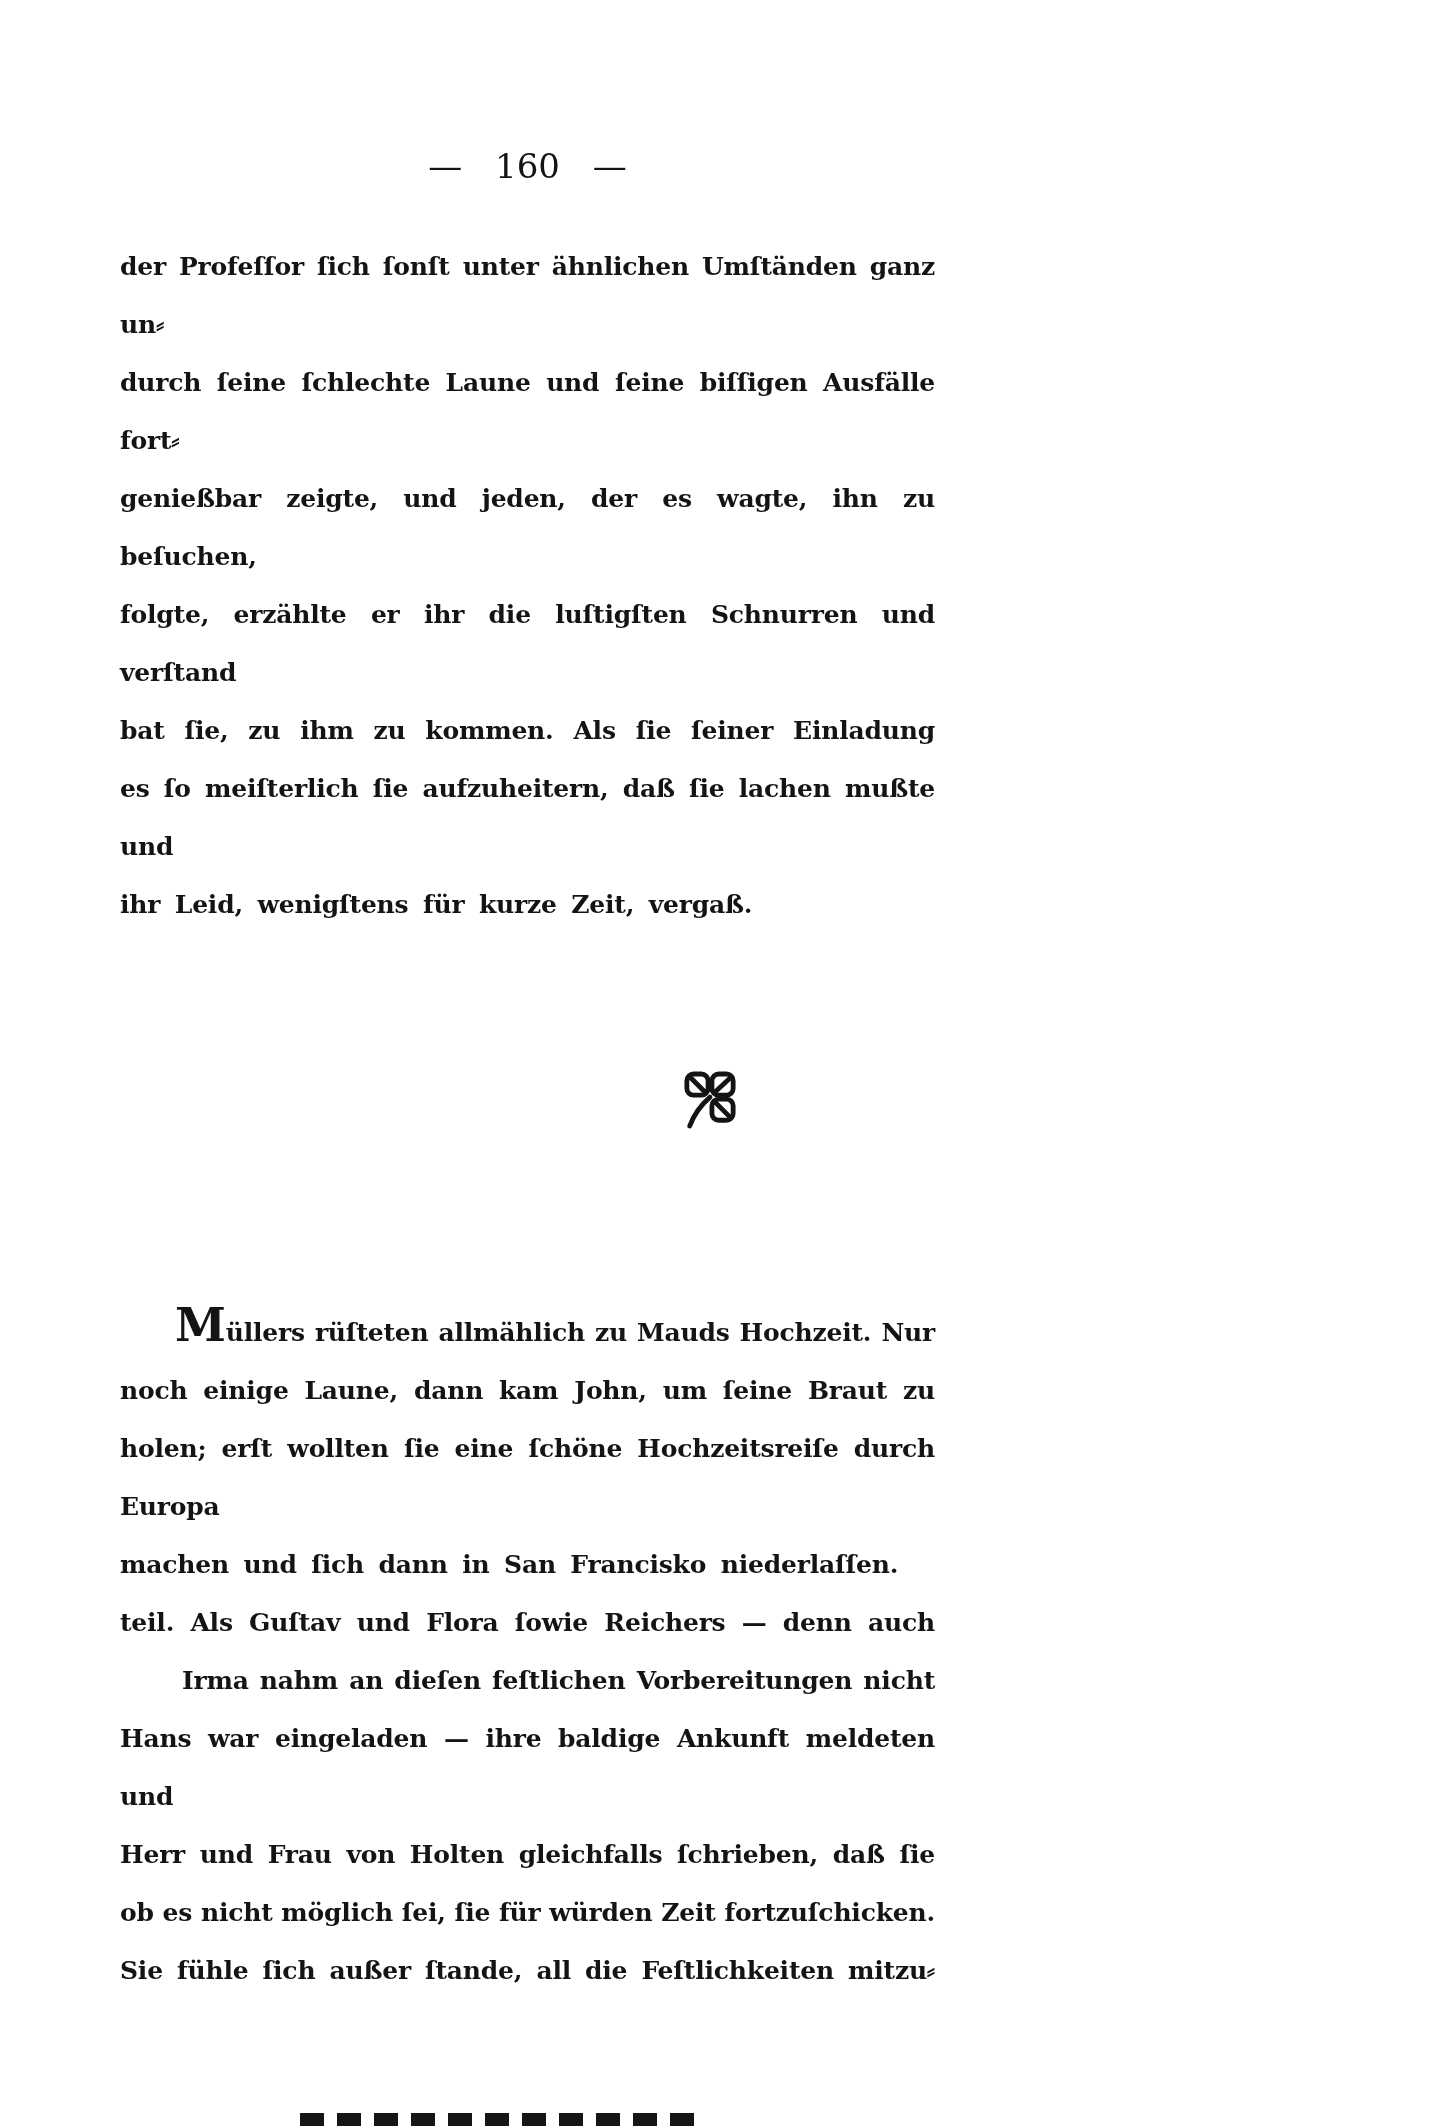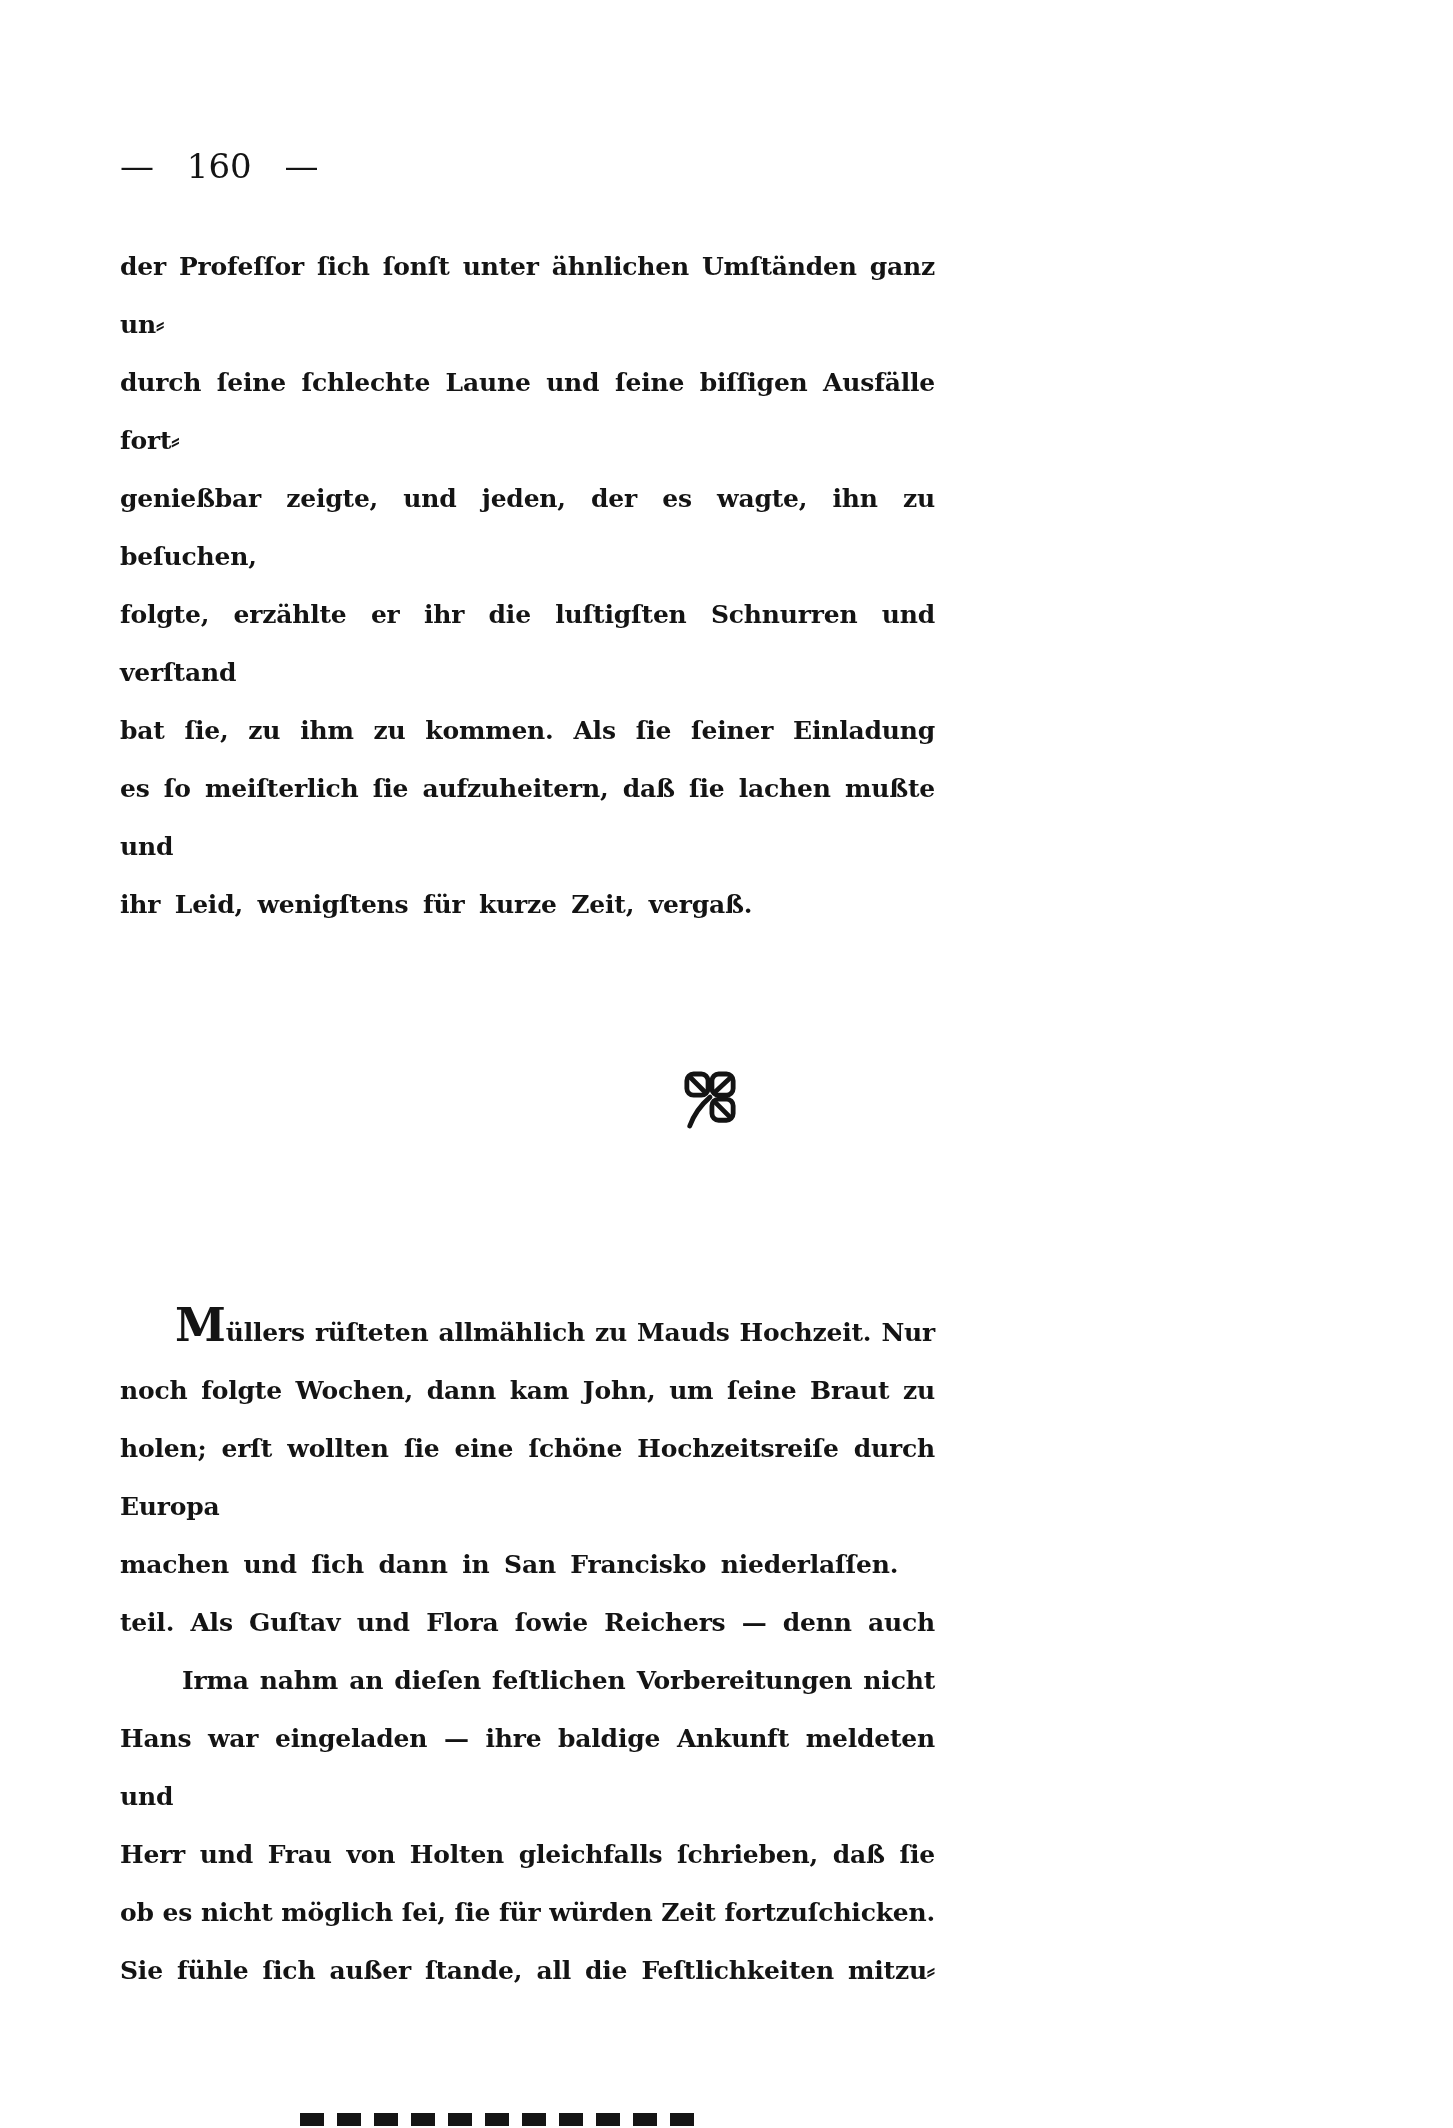--- a/index.html
+++ b/index.html
@@ -17,21 +17,21 @@
     color: #141414;
   }
   .text-column {
     position: absolute;
     left: 120px;
     top: 0;
     width: 815px;
     padding-top: 146px;
   }
   .page-header {
-    text-align: left;
+    text-align: center;
     font-size: 34px;
     line-height: 40px;
     word-spacing: 22px;
     color: #141414;
   }
   .paragraph { margin: 0; }
   .p1 { margin-top: 52px; }
   .line {
     font-size: 25px;
     font-weight: bold;
@@ -98,21 +98,21 @@
           <line x1="34" y1="34" x2="48" y2="48"></line>
           <path d="M 7 58 Q 13 41 28 28"></path>
         </g>
       </svg>
     </div>
 
     <div class="paragraph p2">
       <div class="line p2-first">
         <span class="drop-cap">M</span><span>üllers rüſteten allmählich zu Mauds Hochzeit.  Nur</span>
       </div>
-      <div class="line">noch folgte Wochen, dann kam John, um ſeine Braut zu</div>
+      <div class="line">noch einige Laune, dann kam John, um ſeine Braut zu</div>
       <div class="line">holen; erſt wollten ſie eine ſchöne Hochzeitsreiſe durch Europa</div>
       <div class="line pl">machen und ſich dann in San Francisko niederlaſſen.</div>
     </div>
 
     <div class="paragraph">
       <div class="line">teil.  Als Guſtav und Flora ſowie Reichers — denn auch</div>
       <div class="line indent">Irma nahm an dieſen feſtlichen Vorbereitungen nicht</div>
       <div class="line">Hans war eingeladen — ihre baldige Ankunft meldeten und</div>
       <div class="line">Herr und Frau von Holten gleichfalls ſchrieben, daß ſie</div>
       <div class="line">ob es nicht möglich ſei, ſie für würden Zeit fortzuſchicken.</div>

